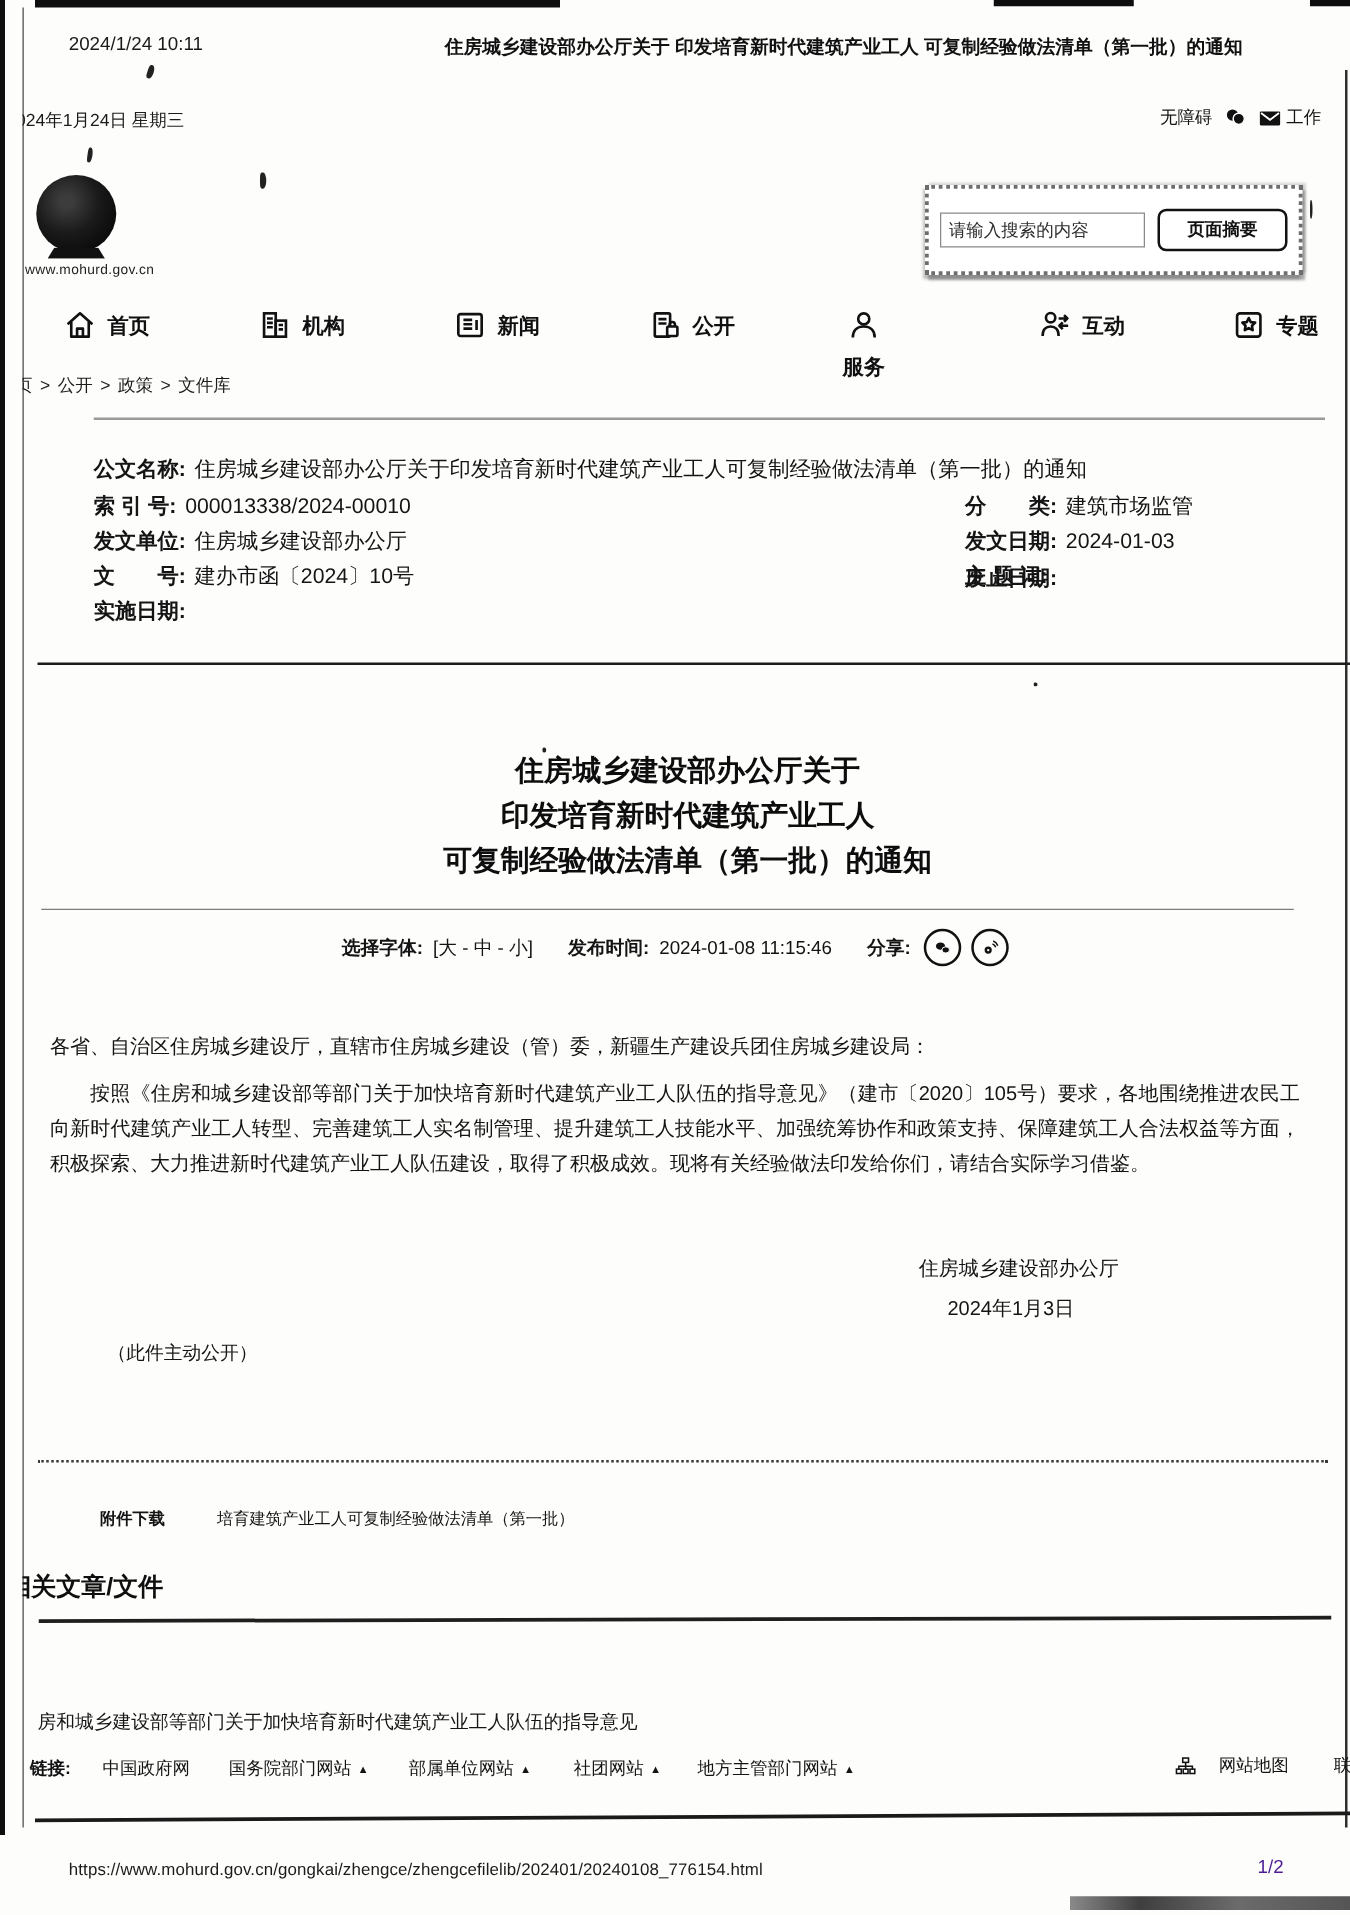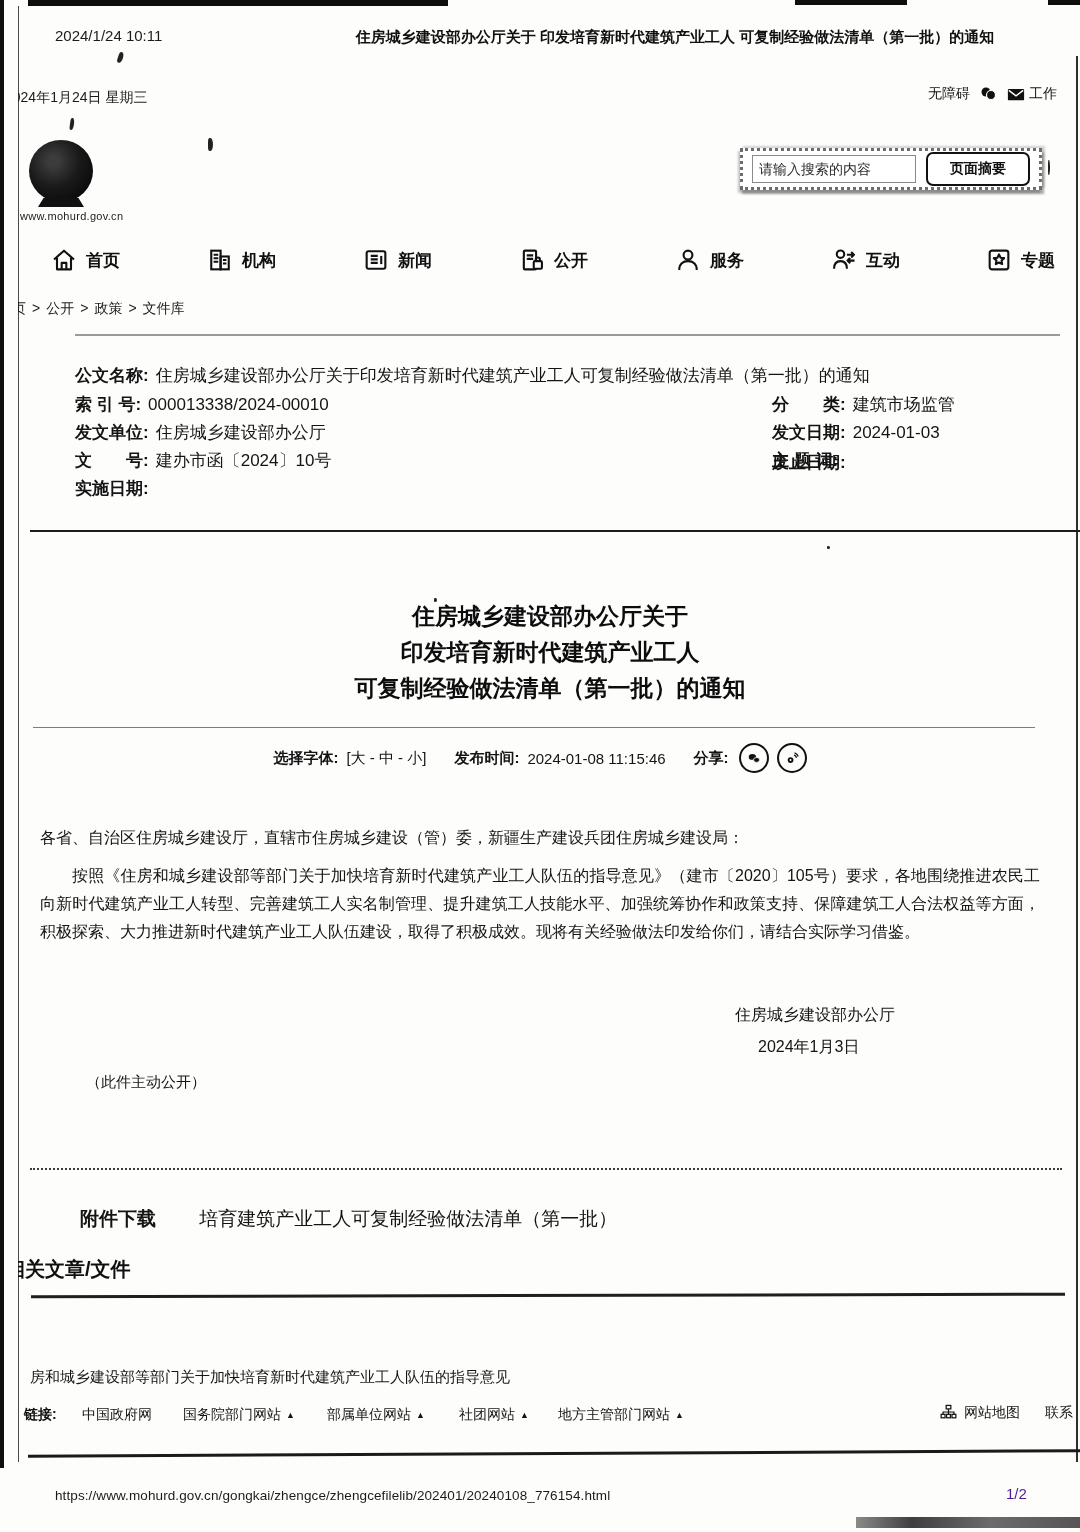--- a/index.html
+++ b/index.html
@@ -18,21 +18,21 @@
   .ts{font-size:15px;color:#1b1b1b;}
   .ph-title{font-size:15px;font-weight:600;text-align:center;color:#111;}
   .topdate{font-size:14px;color:#1b1b1b;white-space:nowrap;}
   .clipbox{overflow:hidden;white-space:nowrap;}
   .toptools{display:flex;align-items:flex-start;gap:9px;font-size:14px;color:#141414;}
   
   .logo{width:64px;height:62px;border-radius:50%;
     background:radial-gradient(circle at 38% 34%, #3c3c3c 0 9%, #1a1a1a 45%, #000 100%);}
   .logo-base{width:46px;height:9px;background:#111;clip-path:polygon(12% 0,88% 0,100% 100%,0 100%);}
   .logo-cap{font-size:11px;color:#222;letter-spacing:.3px;}
-  .search-wrap{display:flex;align-items:center;gap:10px;padding:1px 9px;
+  .search-wrap{display:flex;align-items:center;gap:10px;padding:16px 9px;
     border:3px dotted #6d6d6d;background:#fff;
     box-shadow:2px 4px 2px rgba(70,70,70,.45),-2px 3px 2px rgba(90,90,90,.35),3px -2px 2px rgba(110,110,110,.3);}
   .search-input{width:150px;height:26px;border:1px solid #8a8a8a;font-size:14px;color:#222;
     font-family:inherit;padding:0 6px;background:#fff;}
   .search-input::placeholder{color:#2e2e2e;opacity:1;}
   .summary-btn{border:2.5px solid #111;border-radius:7px;background:#fff;font-weight:600;
     font-size:14px;padding:6px 22px;color:#111;white-space:nowrap;}
   
   .nav-item{display:flex;align-items:center;gap:8px;font-size:17px;font-weight:600;color:#101010;}
   .nav-item svg{display:block;}
@@ -46,30 +46,30 @@
   .mlabel{font-weight:700;margin-right:7px;}
   
   .a-title{font-size:23px;font-weight:700;text-align:center;line-height:36px;color:#0d0d0d;}
   .toolbar{display:flex;justify-content:center;align-items:center;gap:14px;font-size:15px;color:#141414;white-space:nowrap;}
   .toolbar .lbl{font-weight:600;}
   .share-ic{width:26px;height:26px;border:2px solid #111;border-radius:50%;display:inline-flex;align-items:center;justify-content:center;}
   .bodytext{font-size:16px;line-height:28px;color:#141414;text-align:justify;}
   .sig{font-size:16px;color:#141414;text-align:center;white-space:nowrap;}
   .note{font-size:15px;color:#141414;}
   .dotline{border-top:2px dotted #3a3a3a;height:0;}
-  .attach{font-size:19px;color:#141414;white-space:nowrap;}
+  .attach{font-size:13px;color:#141414;white-space:nowrap;}
   .attach .lbl{font-weight:700;}
   
   .rel-head{font-size:20px;font-weight:700;color:#0f0f0f;white-space:nowrap;}
   .rel-link{font-size:15px;color:#161616;white-space:nowrap;margin-top:44px;}
   
   .f-lbl{font-weight:700;font-size:14px;color:#111;}
   .f-link{font-size:14px;color:#141414;white-space:nowrap;}
   .f-arrow{font-size:9px;margin-left:5px;vertical-align:1px;}
-  .f-right{display:flex;align-items:flex-start;gap:7px;font-size:14px;color:#141414;white-space:nowrap;}
+  .f-right{display:flex;align-items:center;gap:18px;font-size:14px;color:#141414;white-space:nowrap;}
   .url{font-size:13.5px;color:#1b1b1b;letter-spacing:.1px;}
   .pageno{font-size:15px;color:#4c1d95;}
 </style>
 </head>
 <body>
 
 <div class="abs edge" style="left:0;top:0;width:4px;height:1468px;"></div>
 <div class="abs inner-border" style="left:18px;top:6px;width:1px;height:1456px;"></div>
 <div class="abs edge" style="left:28px;top:0;width:420px;height:6px;"></div>
 <div class="abs edge" style="left:795px;top:0;width:112px;height:5px;"></div>
@@ -151,21 +151,21 @@
   <span>
       <svg width="28" height="28" viewBox="0 0 24 24" fill="none" stroke="#111" stroke-width="1.8">
         <rect x="5" y="4" width="10.5" height="16" rx="1"></rect>
         <path d="M7.5 8h5.5M7.5 11h5.5"></path>
         <rect x="13.5" y="13" width="7" height="6.5" rx="1" fill="#fff"></rect>
         <path d="M15.2 13v-1.3a1.8 1.8 0 0 1 3.6 0V13"></path>
       </svg>
     </span>
   <span>公开</span>
 </div>
-<div class="abs nav-item" style="left:674px;top:246px;">
+<div class="abs nav-item" style="left:674px;top:246px;flex-direction:column;">
   <span>
       <svg width="28" height="28" viewBox="0 0 24 24" fill="none" stroke="#111" stroke-width="1.8">
         <circle cx="12" cy="7.8" r="3.8"></circle>
         <path d="M4.5 20.5c0-5 3.2-7.5 7.5-7.5s7.5 2.5 7.5 7.5"></path>
       </svg>
     </span>
   <span>服务</span>
 </div>
 <div class="abs nav-item" style="left:830px;top:246px;">
   <span>

